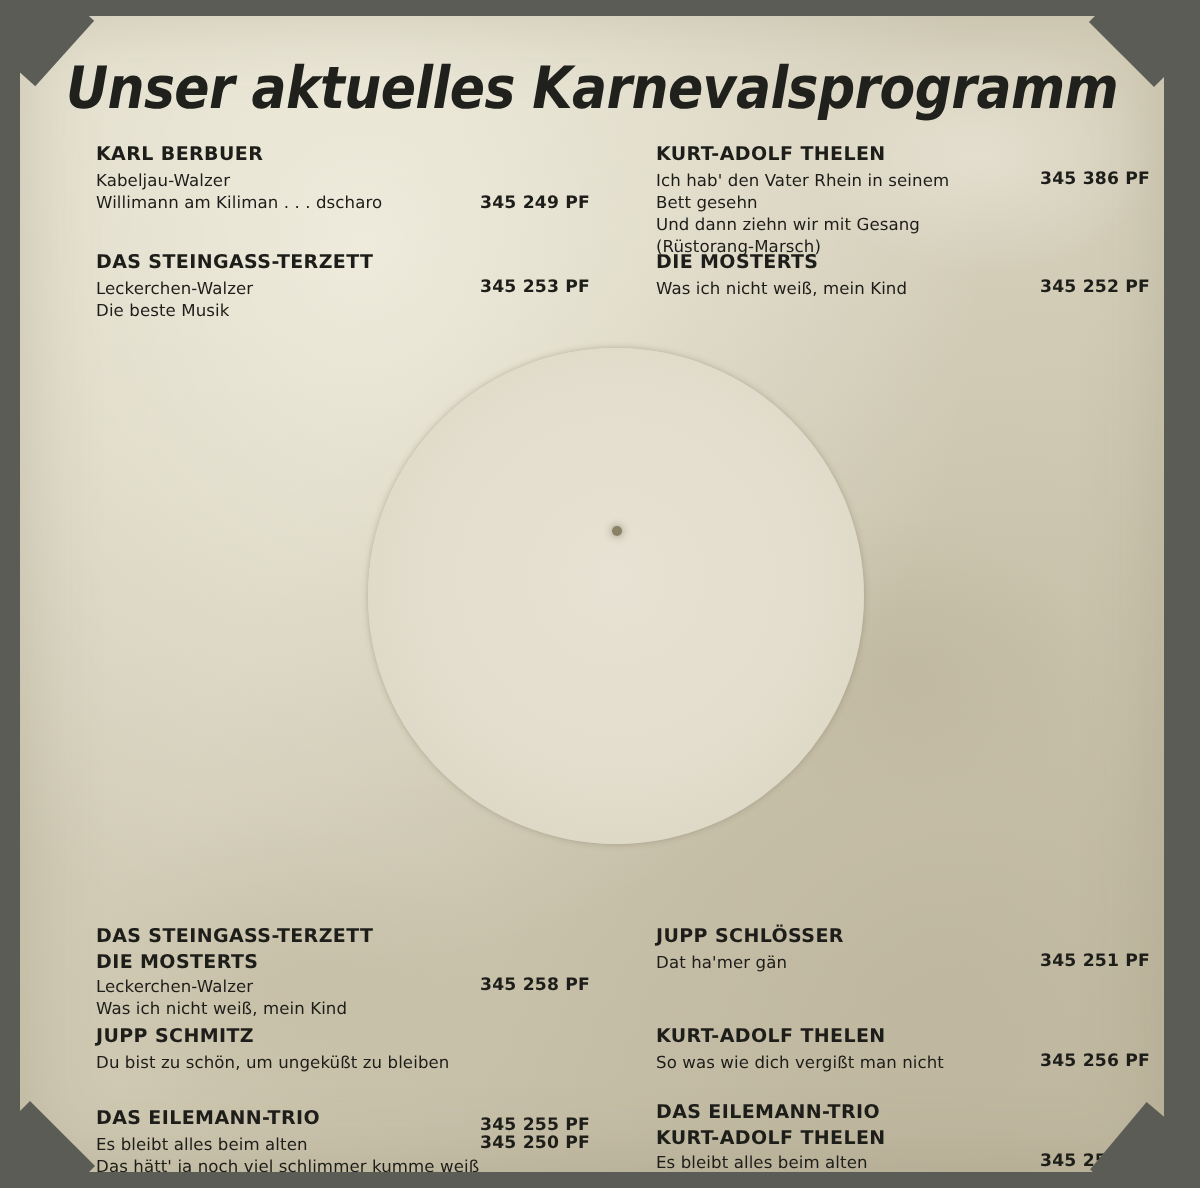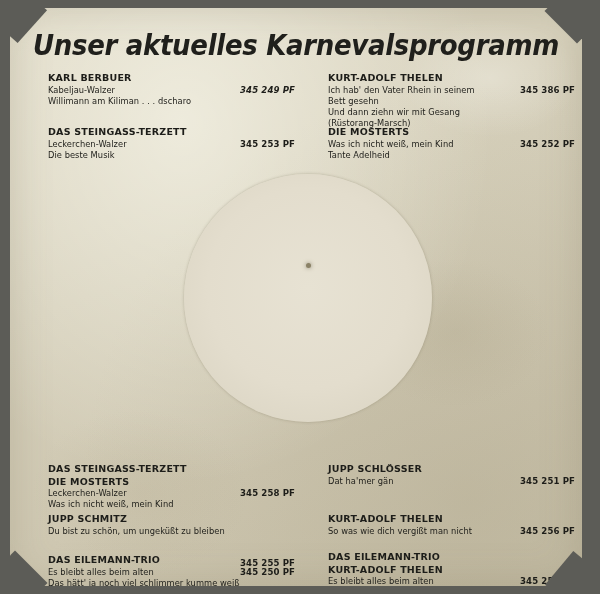--- a/index.html
+++ b/index.html
@@ -132,21 +132,21 @@
 
   <div class="title">Unser aktuelles Karnevalsprogramm</div>
 
   <div class="disc"></div>
 
   <div class="block col-left" style="top:64px;">
     <div class="artist">KARL BERBUER</div>
     <div class="tracks">
       <div class="track-row">Kabeljau-Walzer</div>
       <div class="track-row">Willimann am Kiliman . . . dscharo</div>
-      <div class="cat cat-left" style="top:0px; left:192px;font-style:italic;">345 249 PF</div>
+      <div class="cat cat-left" style="top:12px; left:192px;">345 249 PF</div>
     </div>
   </div>
 
   <div class="block col-left" style="top:118px;">
     <div class="artist">DAS STEINGASS-TERZETT</div>
     <div class="tracks">
       <div class="track-row">Leckerchen-Walzer</div>
       <div class="track-row">Die beste Musik</div>
       <div class="cat cat-left" style="top:0px; left:192px;">345 253 PF</div>
     </div>
@@ -160,21 +160,20 @@
       <div class="track-row">Und dann ziehn wir mit Gesang</div>
       <div class="track-row">(Rüstorang-Marsch)</div>
       <div class="cat" style="top:0px; left:192px;">345 386 PF</div>
     </div>
   </div>
 
   <div class="block col-right" style="top:118px;">
     <div class="artist">DIE MOSTERTS</div>
     <div class="tracks">
       <div class="track-row">Was ich nicht weiß, mein Kind</div>
-      <div class="track-row">Tante Adelheid</div>
       <div class="cat" style="top:0px; left:192px;">345 252 PF</div>
     </div>
   </div>
 
   <div class="block col-left" style="top:455px;">
     <div class="artist">DAS STEINGASS-TERZETT</div>
     <div class="artist">DIE MOSTERTS</div>
     <div class="tracks">
       <div class="track-row">Leckerchen-Walzer</div>
       <div class="track-row">Was ich nicht weiß, mein Kind</div>

